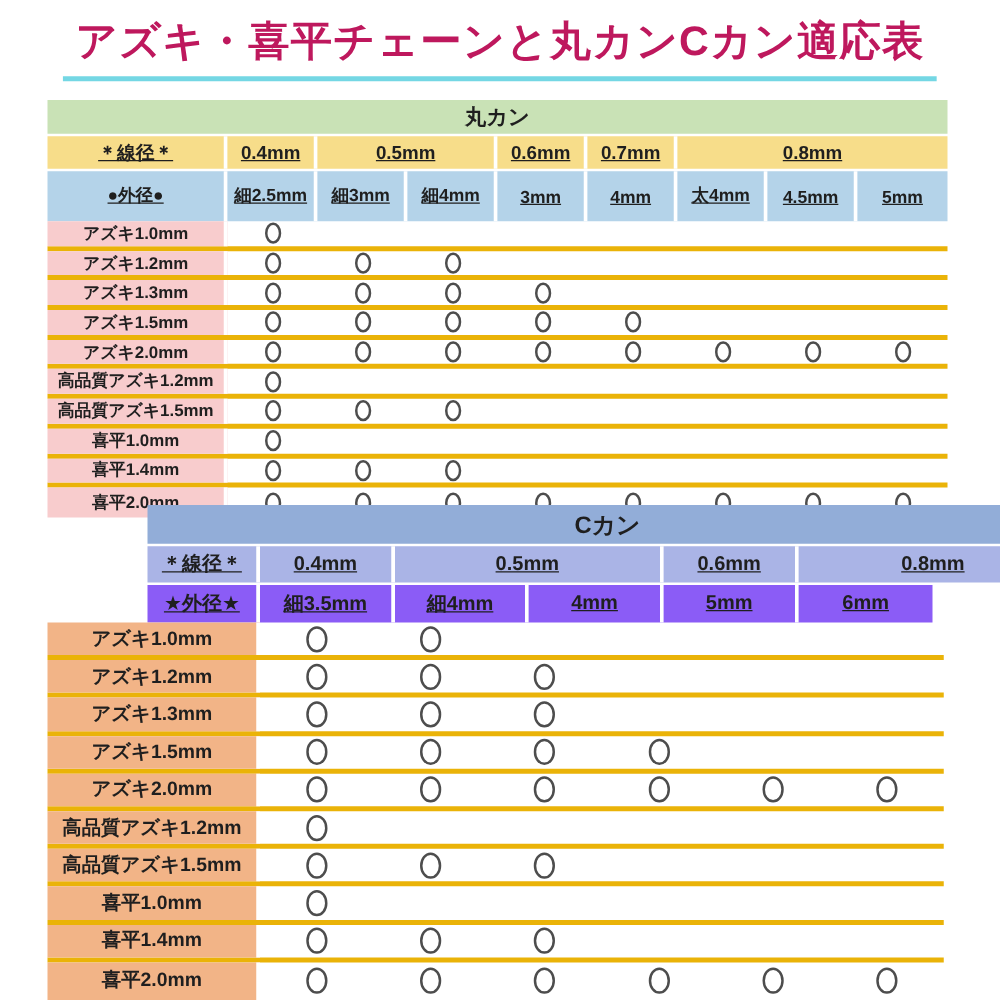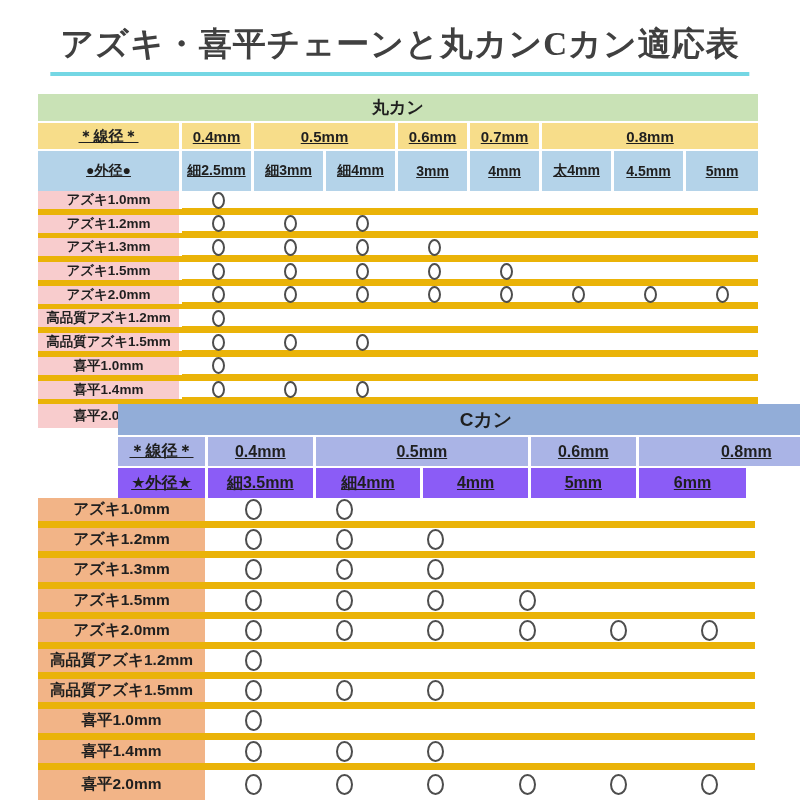--- a/index.html
+++ b/index.html
@@ -3,43 +3,43 @@
 <meta charset="utf-8">
 <style>
   html,body{margin:0;padding:0}
   body{
     width:800px;height:800px;overflow:hidden;position:relative;
     background:#ffffff;color:#1f1f1f;
     font-family:"Liberation Sans","DejaVu Sans",sans-serif;
     font-weight:bold;
   }
   .title{
-    position:absolute;top:22px;left:50%;transform:translateX(-50%);
-    font-size:33px;letter-spacing:1px;color:#404040;white-space:nowrap;
-    border-bottom:4px solid #74d7e4;padding:0 10px 5px 10px;font-family:Liberation Serif, serif;
+    position:absolute;top:11px;left:50%;transform:translateX(-50%);
+    font-size:33px;letter-spacing:1px;color:#be185d;white-space:nowrap;
+    border-bottom:4px solid #74d7e4;padding:0 10px 5px 10px;
   }
   
   .band{display:flex;align-items:center;justify-content:center;margin-bottom:2px}
   .hdr{display:grid;margin-bottom:2px}
   .cell{
     display:flex;align-items:center;justify-content:center;
     border-right:3px solid #ffffff;box-sizing:border-box;white-space:nowrap;text-decoration:underline;
   }
   .hdr .cell:last-child{border-right:none}
-  .row{display:grid;box-sizing:border-box;border-bottom:7px solid #eab308}
+  .row{display:grid;box-sizing:border-box;border-bottom:4px solid #eab308}
   .row:last-child{border-bottom:none}
   .row-label{
     display:flex;align-items:center;justify-content:center;
     border-right:3px solid #ffffff;box-sizing:border-box;white-space:nowrap;
   }
   .mark-cell{display:flex;align-items:center;justify-content:center}
   .circle{border:2px solid #4d4d4d;border-radius:50%;background:#ffffff;box-sizing:border-box}
 
   
-  .t1{position:absolute;left:38px;top:94px;width:720px}
+  .t1{position:absolute;left:38px;top:80px;width:720px}
   .t1 .band{height:27px;background:#c9e2b6;font-size:17px}
   .t1 .hdr{grid-template-columns:144px repeat(8,1fr)}
   .t1 .hdr-wire{height:26px}
   .t1 .hdr-wire .cell{background:#f7dd8a;font-size:15px}
   .t1 .hdr-outer{height:40px;margin-bottom:0}
   .t1 .hdr-outer .cell{background:#b4d3e9;font-size:14px}
   .t1 .row{grid-template-columns:144px repeat(8,1fr);height:23.7px}
   .t1 .row-label{background:#f8cccd;font-size:13.5px}
   .t1 .circle{width:13px;height:17px}
 

